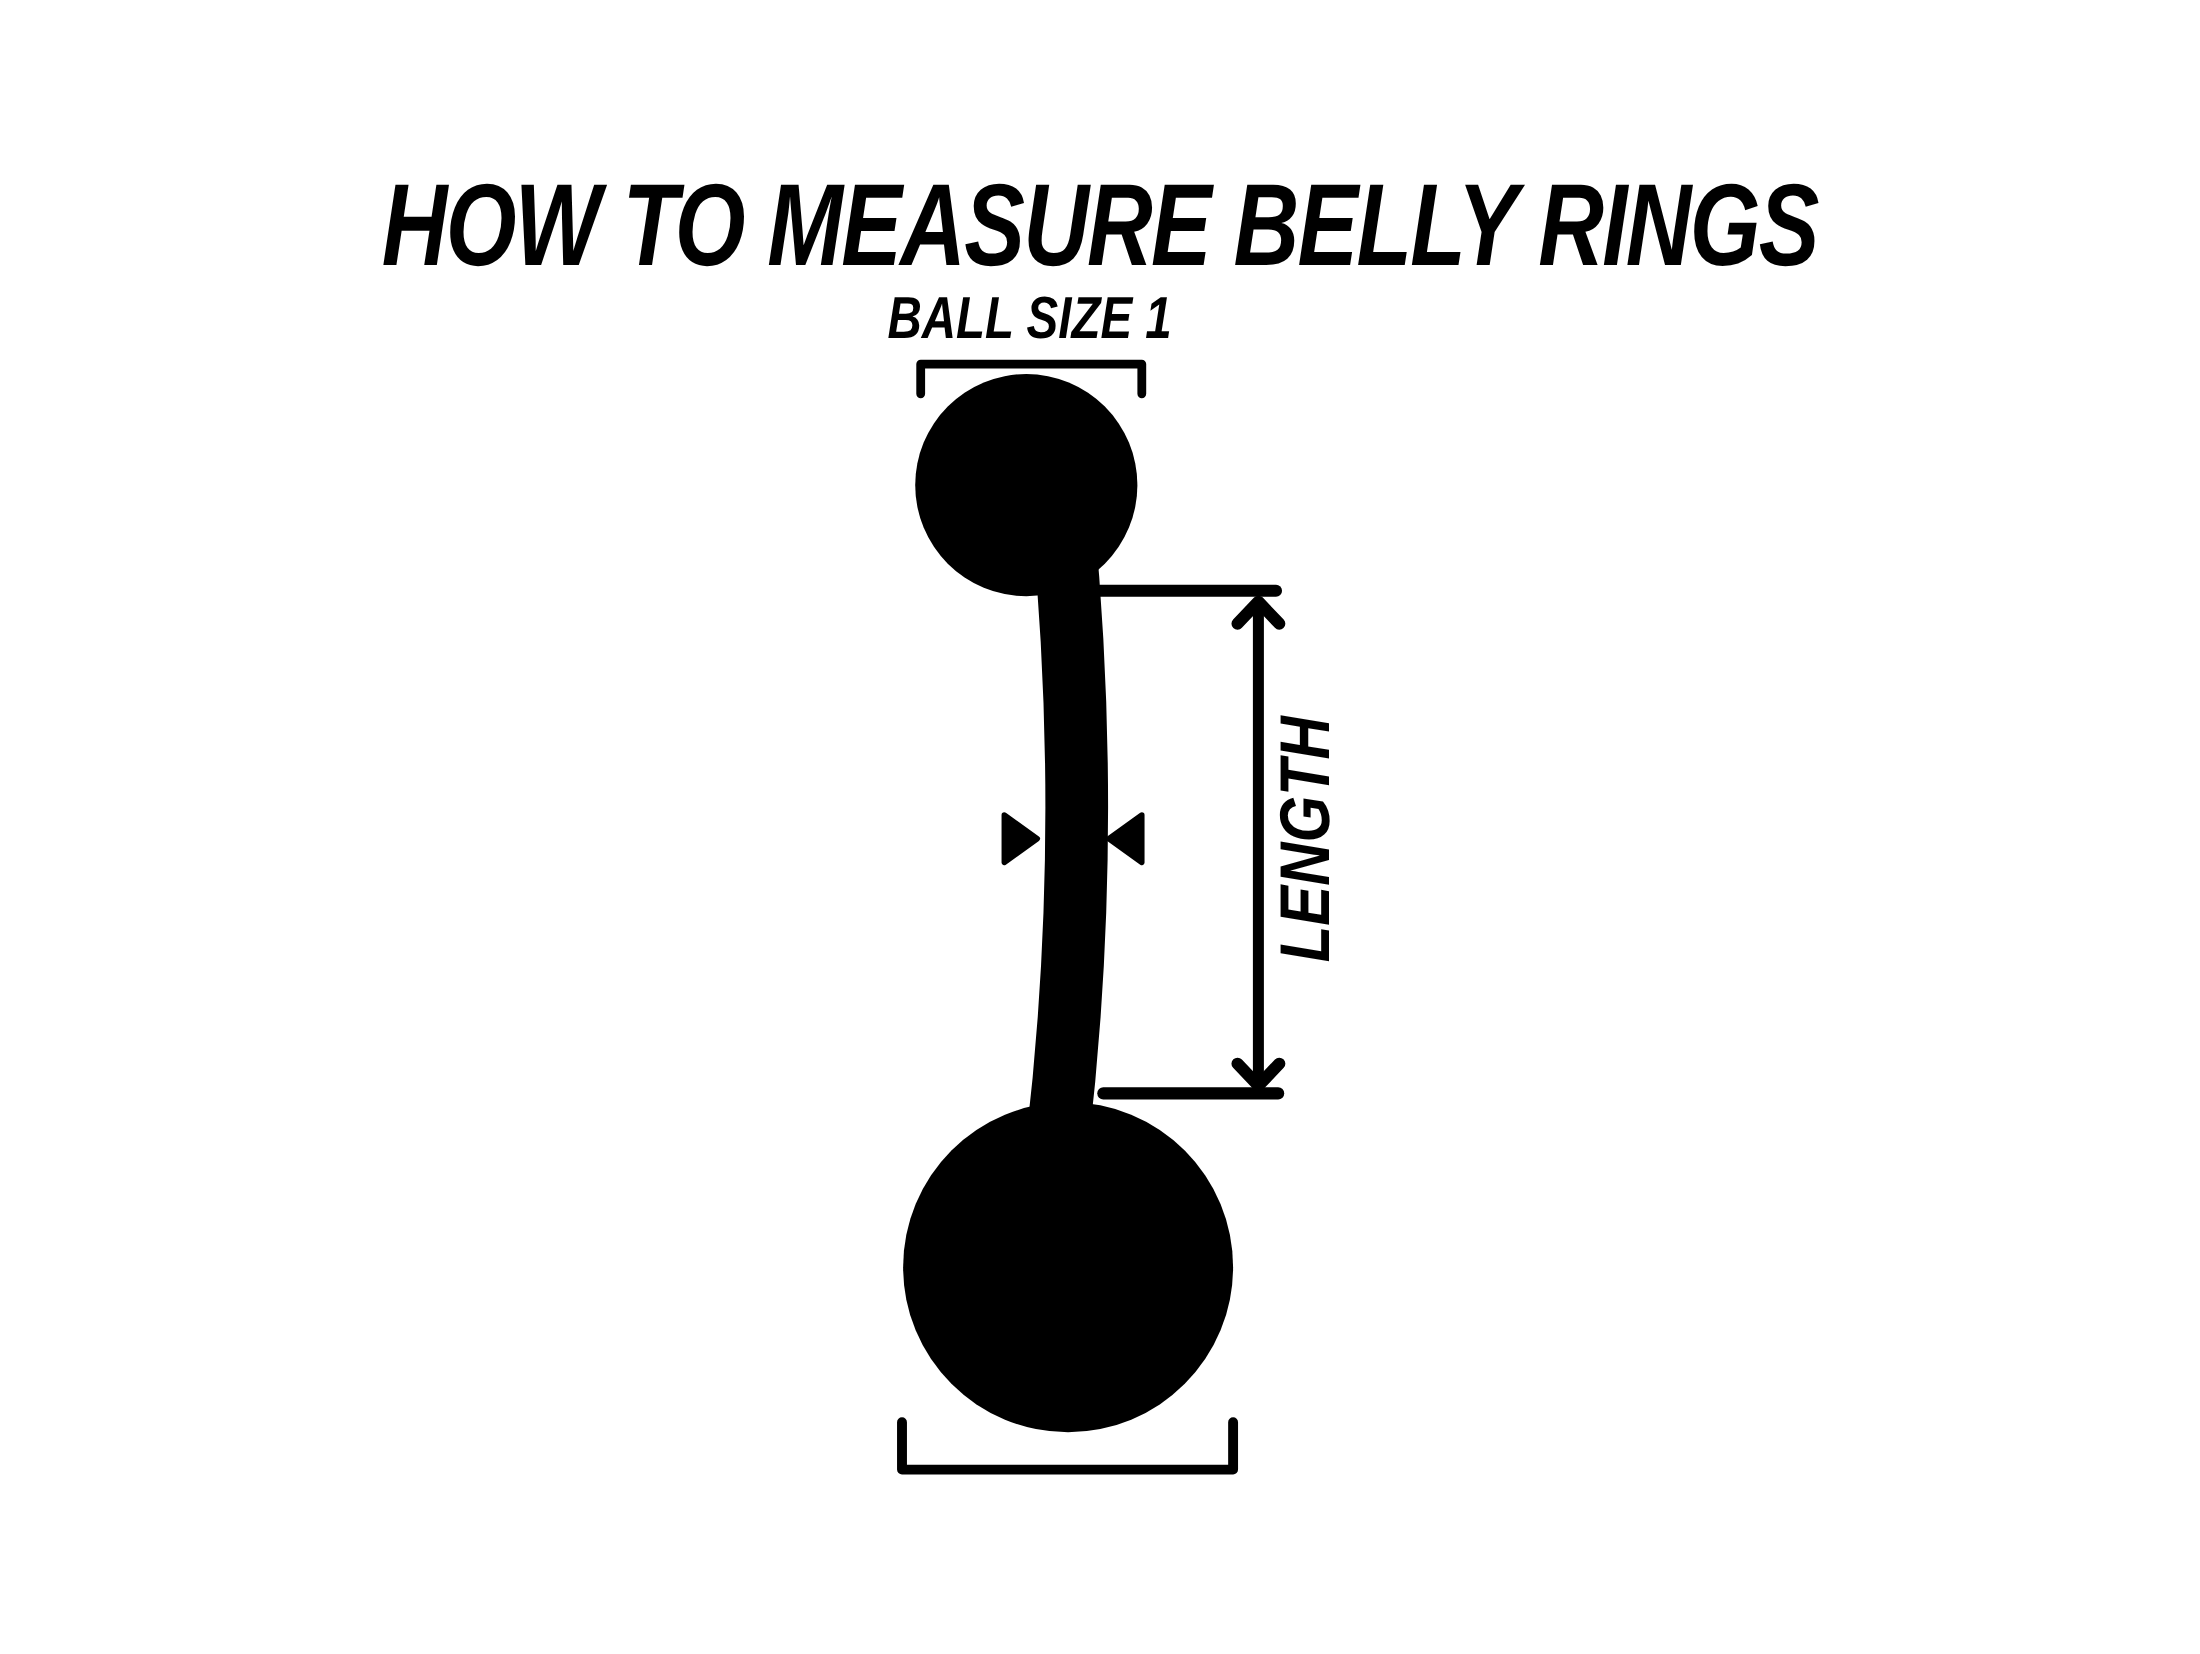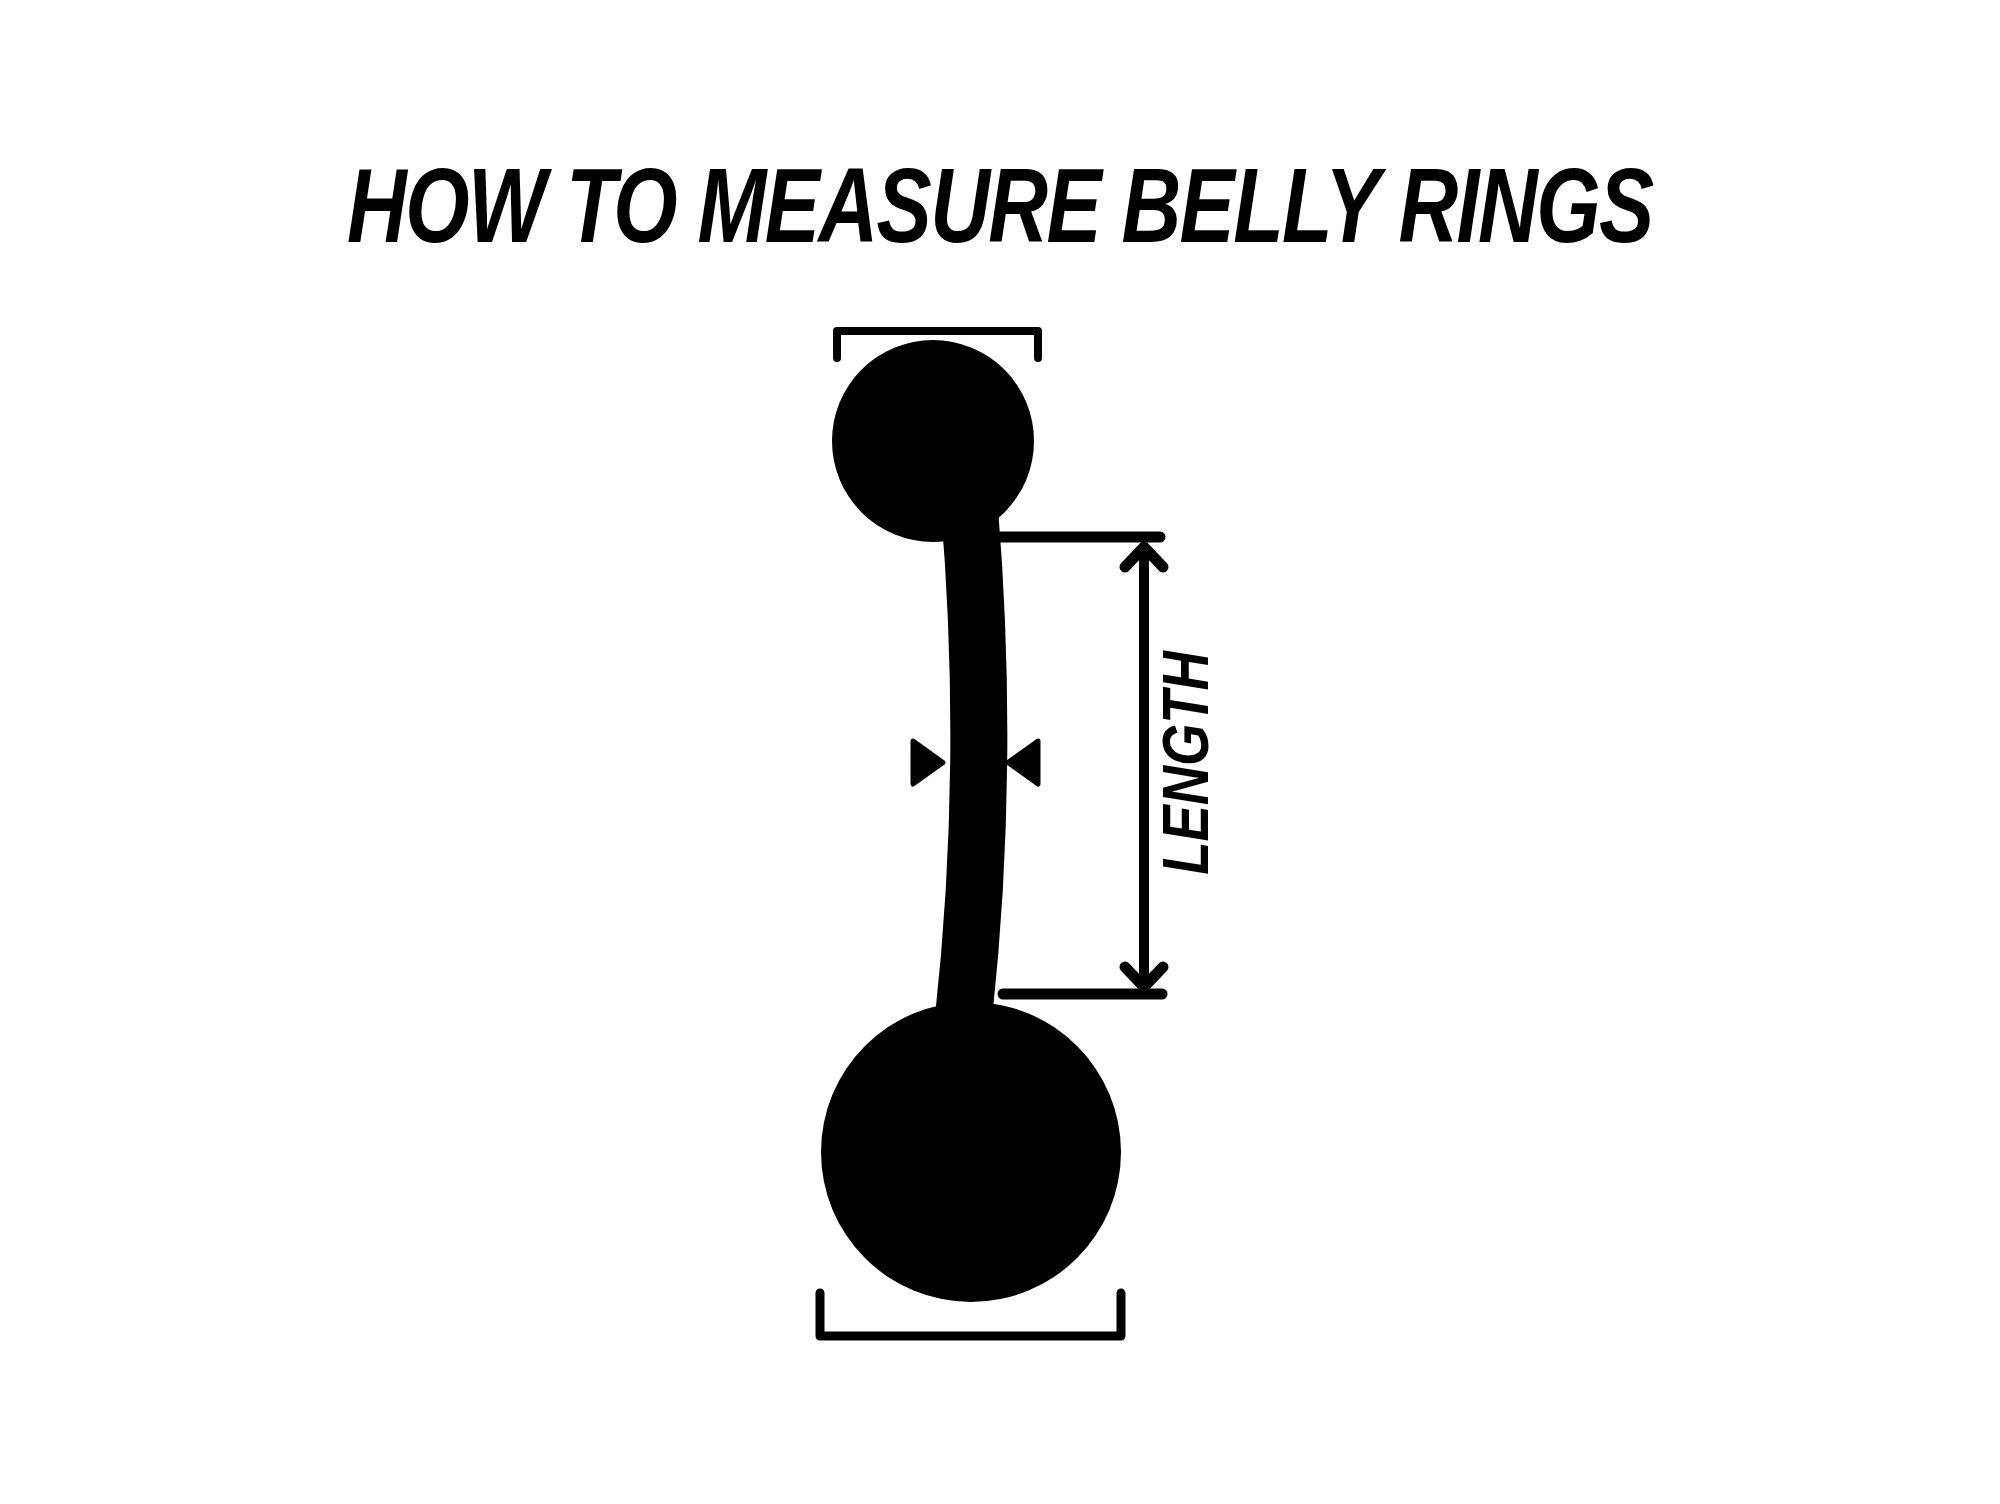--- a/index.html
+++ b/index.html
@@ -96,20 +96,23 @@
     </g>
 
     <polygon class="ink-fill" points="913,741 943,762.5 913,784" stroke="var(--ink)" stroke-width="5" stroke-linejoin="round"></polygon>
     <polygon class="ink-fill" points="1038,741 1008,762.5 1038,784" stroke="var(--ink)" stroke-width="5" stroke-linejoin="round"></polygon>
   </svg>
 
   <div id="page-title" class="label">
     <span class="squeeze">HOW TO MEASURE BELLY RINGS</span>
   </div>
 
+  <div id="ball-size-1-label" class="label">
+    <span class="squeeze">BALL SIZE 1</span>
+  </div>
 
 
   <div id="length-label" class="label">
     <span class="squeeze">LENGTH</span>
   </div>
 
 
 </div>
 
 </body></html>

